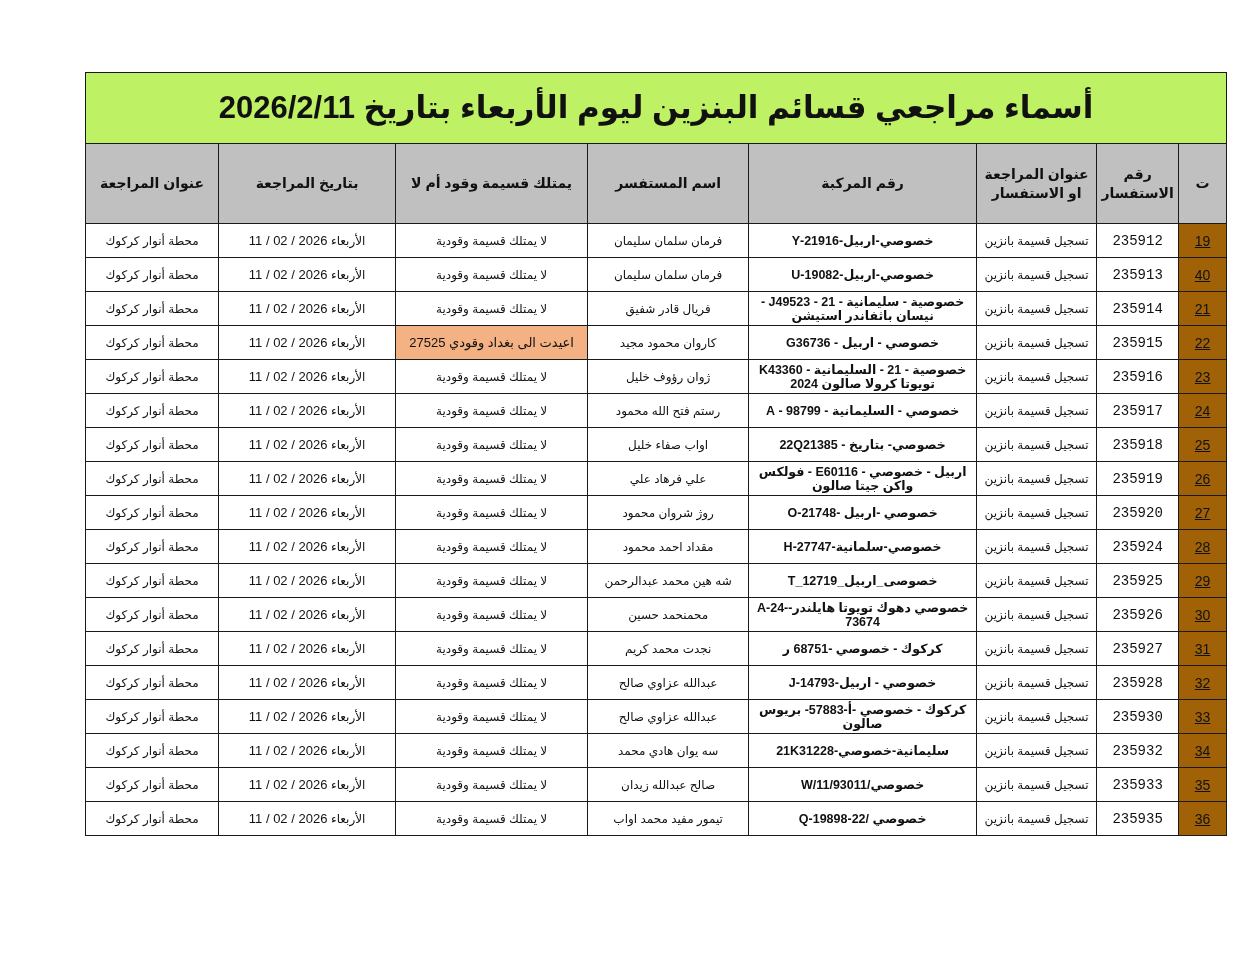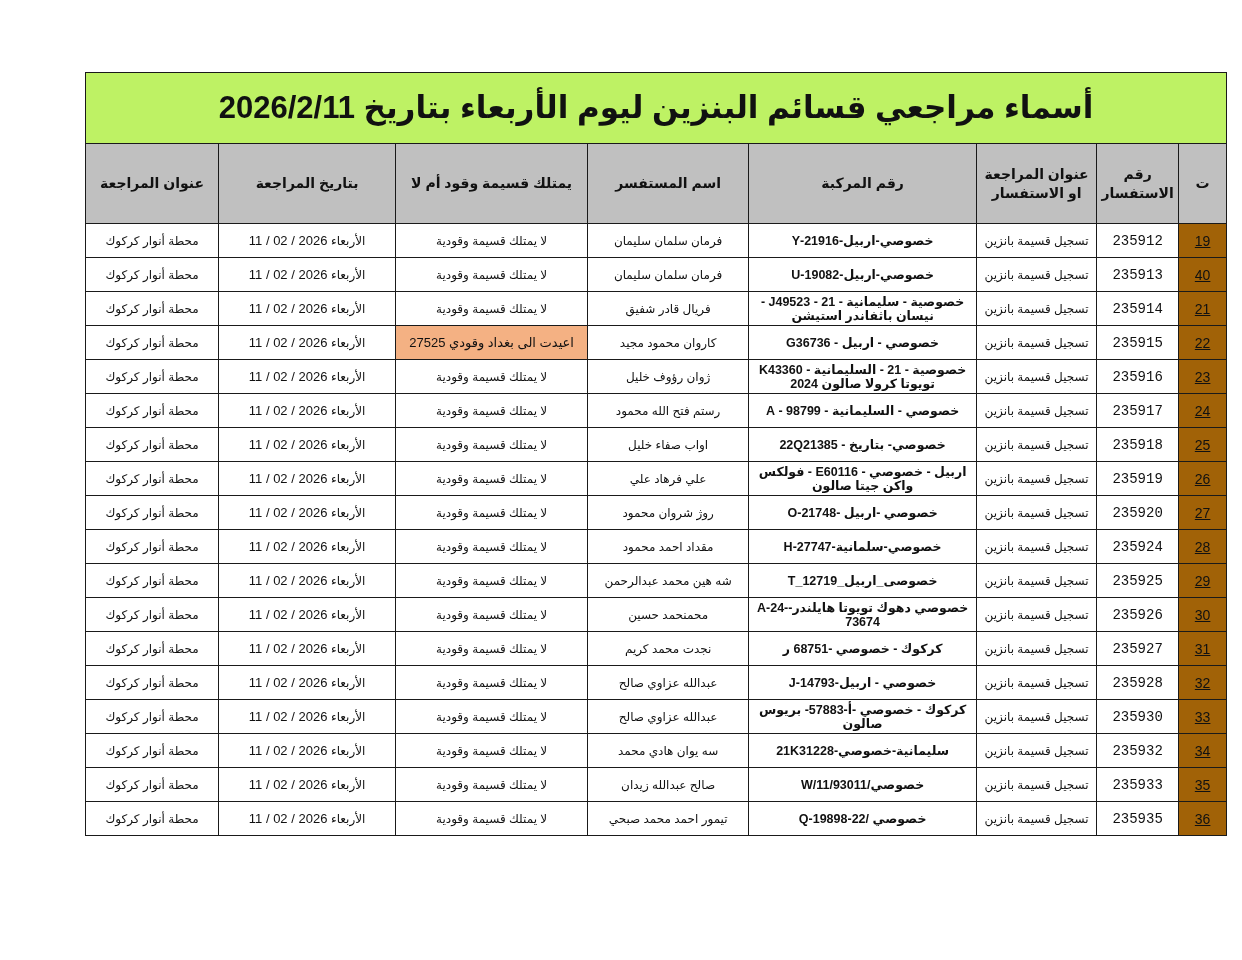--- a/index.html
+++ b/index.html
@@ -286,21 +286,21 @@
       <span class="d">11 / 02 / 2026</span>
     </td>
     <td>محطة أنوار كركوك</td>
   </tr>
 
   <tr>
     <td class="idx">36</td>
     <td class="num">235935</td>
     <td>تسجيل قسيمة بانزين</td>
     <td class="vehicle">خصوصي /22-19898-Q</td>
-    <td>تيمور احمد محمد صبحي</td>
+    <td>تيمور مفيد محمد اواب</td>
     <td>لا يمتلك قسيمة وقودية</td>
     <td class="date">
       <span class="day">الأربعاء</span>
       <span class="d">11 / 02 / 2026</span>
     </td>
     <td>محطة أنوار كركوك</td>
   </tr>
 </tbody>
   </table>
 </div>

